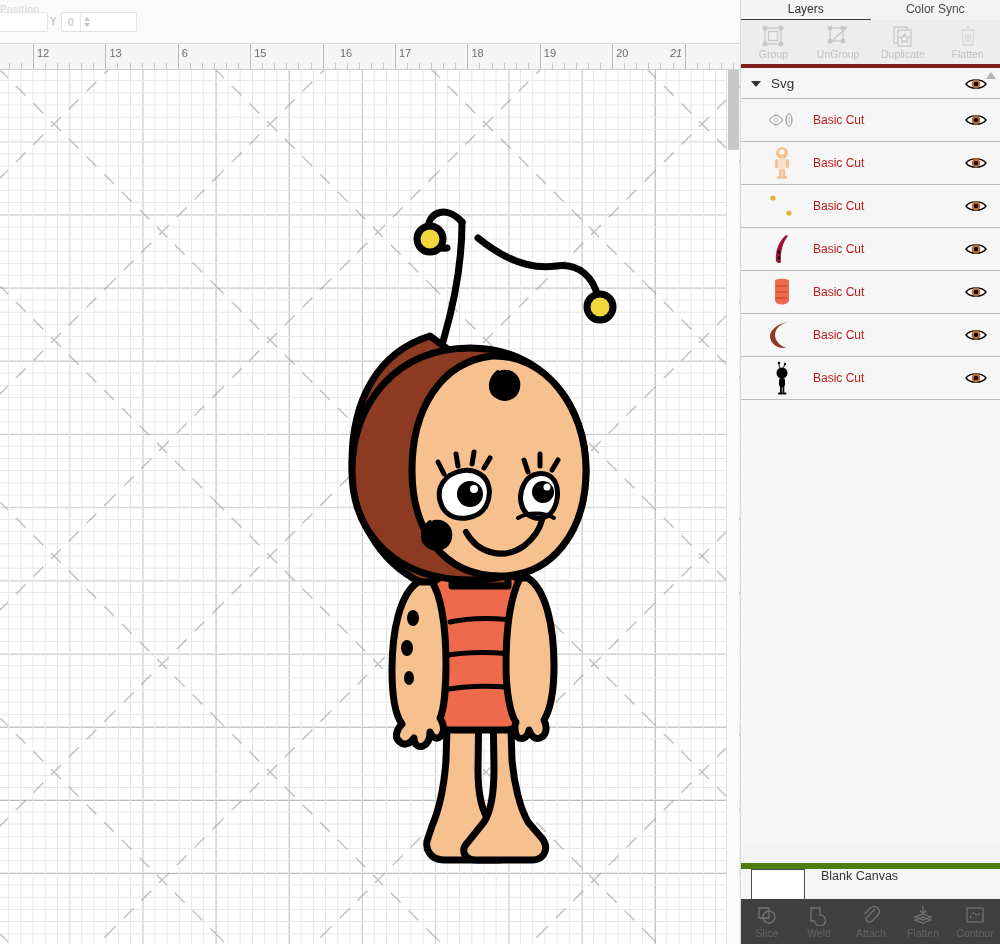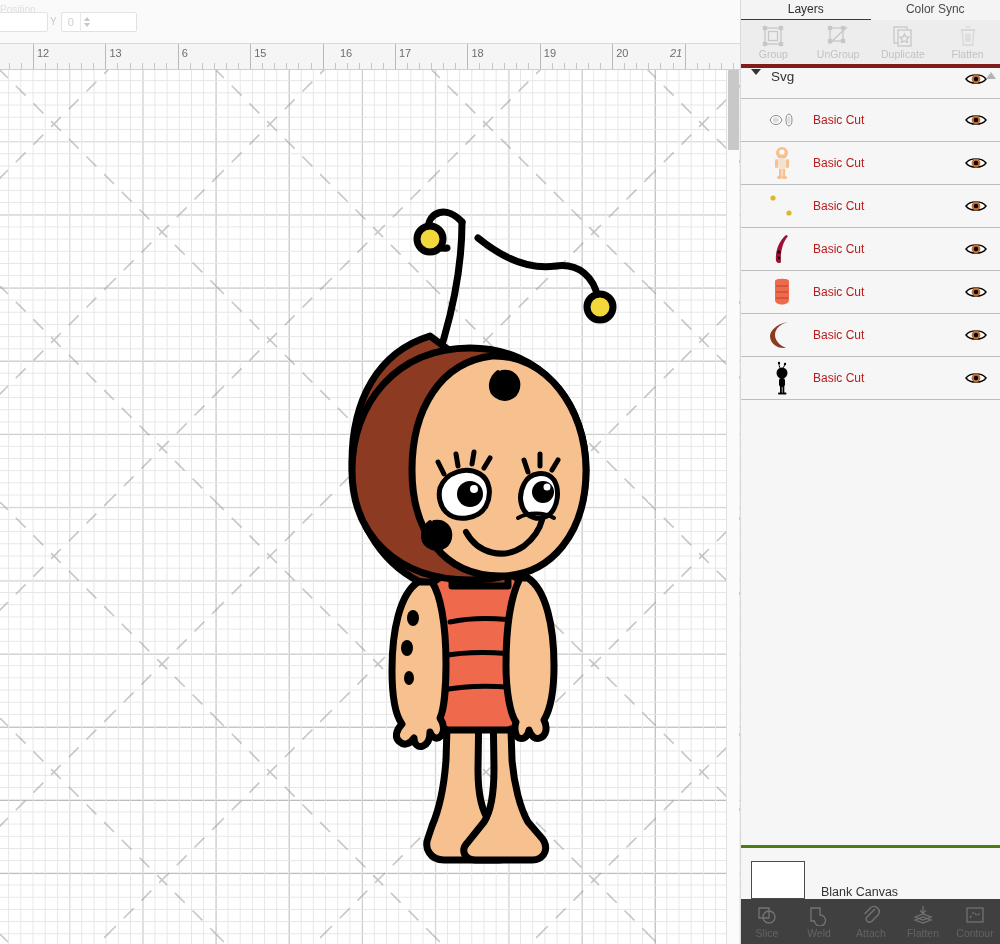--- a/index.html
+++ b/index.html
@@ -13,21 +13,21 @@
   
   #canvas-area {
     position: absolute; left: 0; top: 0;
     width: 740px; height: 944px;
     background: #ffffff;
   }
   
   #top-toolbar {
     position: absolute; left: 0; top: 0; width: 740px; height: 44px;
     background: #fafafa; border-bottom: 1px solid #d8d8d8;
-    display: flex; align-items: center; padding-left: 0px;
+    display: flex; align-items: center; padding-left: 0px; font-weight: bold;
   }
   .tb-label {
     font-size: 10px; color: #c9c9c9; margin: 0 4px 0 2px;
   }
   .num-field {
     position: relative; height: 20px; border: 1px solid #e2e2e2;
     background: #fff; border-radius: 2px; display: flex; align-items: center;
   }
   .num-field .val {
     font-size: 11px; color: #cfcfcf; padding: 0 6px; line-height: 18px;
@@ -133,21 +133,21 @@
   }
   .tool-btn .ico { height: 22px; display: flex; align-items: center; }
   .tool-btn .lbl { font-size: 10.5px; color: #8d8d8d; }
 
   
   #layer-list {
     position: absolute; left: 0; top: 69px; width: 260px; height: 776px;
     background: #f6f6f6; overflow: hidden;
   }
   #group-header {
-    height: 30px; display: flex; align-items: flex-start;
+    height: 30px; display: flex; align-items: center;
     padding-left: 10px; border-bottom: 1px solid #bdbdbd;
     background: #f6f6f6;
   }
   .caret {
     width: 0; height: 0; border-left: 5px solid transparent;
     border-right: 5px solid transparent; border-top: 6px solid #333;
     margin-right: 10px;
   }
   #group-header .gname { font-size: 13.5px; color: #333; }
   .layer-row {
@@ -167,23 +167,23 @@
     display: flex; align-items: center; justify-content: center;
   }
   #panel-scroll-up {
     position: absolute; right: 4px; top: 72px;
     width: 0; height: 0; border-left: 5px solid transparent;
     border-right: 5px solid transparent; border-bottom: 7px solid #b4b4b4;
   }
 
   
   #blank-canvas-row {
-    position: absolute; left: 0; top: 845px; width: 260px; height: 54px;
-    background: #f6f6f6; display: flex; align-items: flex-end;
-    border-top: 3px solid #4d7c0f;
+    position: absolute; left: 0; top: 863px; width: 260px; height: 54px;
+    background: #f6f6f6; display: flex; align-items: flex-start;
+    border-top: 6px solid #4d7c0f;
   }
   #blank-canvas-row .swatch {
     width: 54px; height: 38px; background: #fff;
     border: 1px solid #4a4a4a; margin-left: 10px;
   }
   #blank-canvas-row .bc-label {
     font-size: 12.5px; color: #333; margin-left: 16px;
   }
 
   

